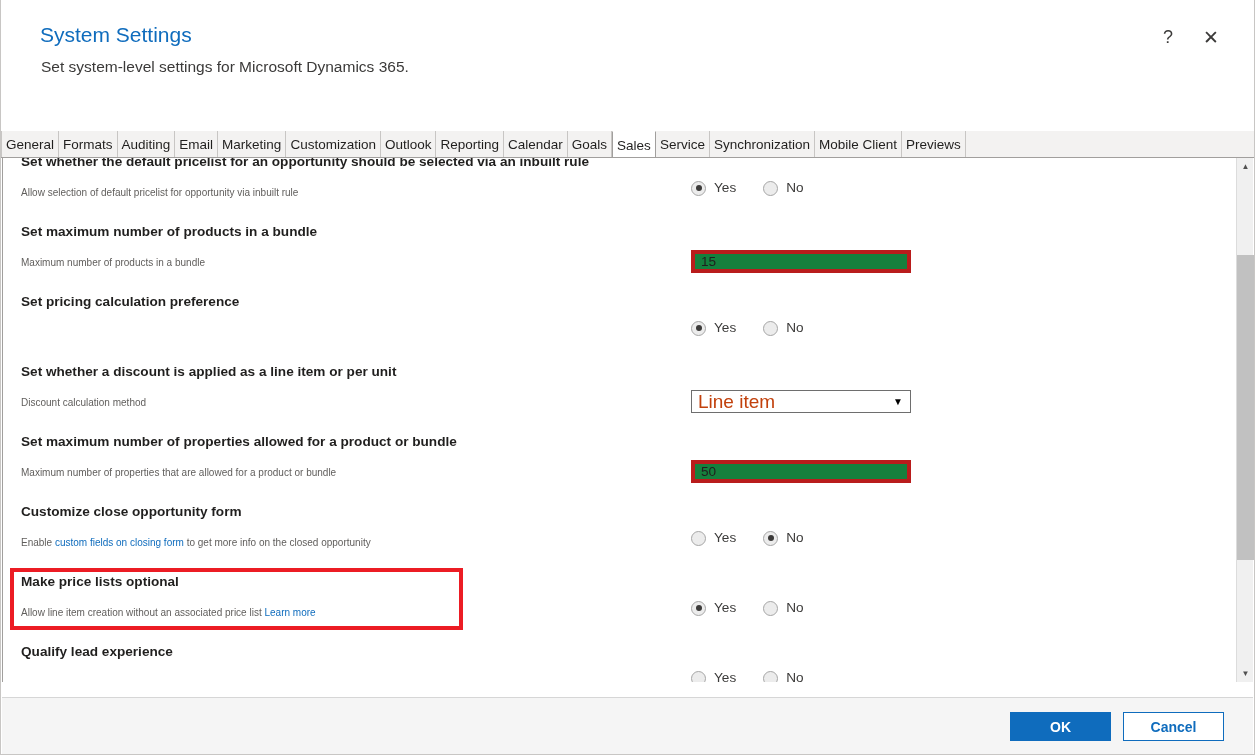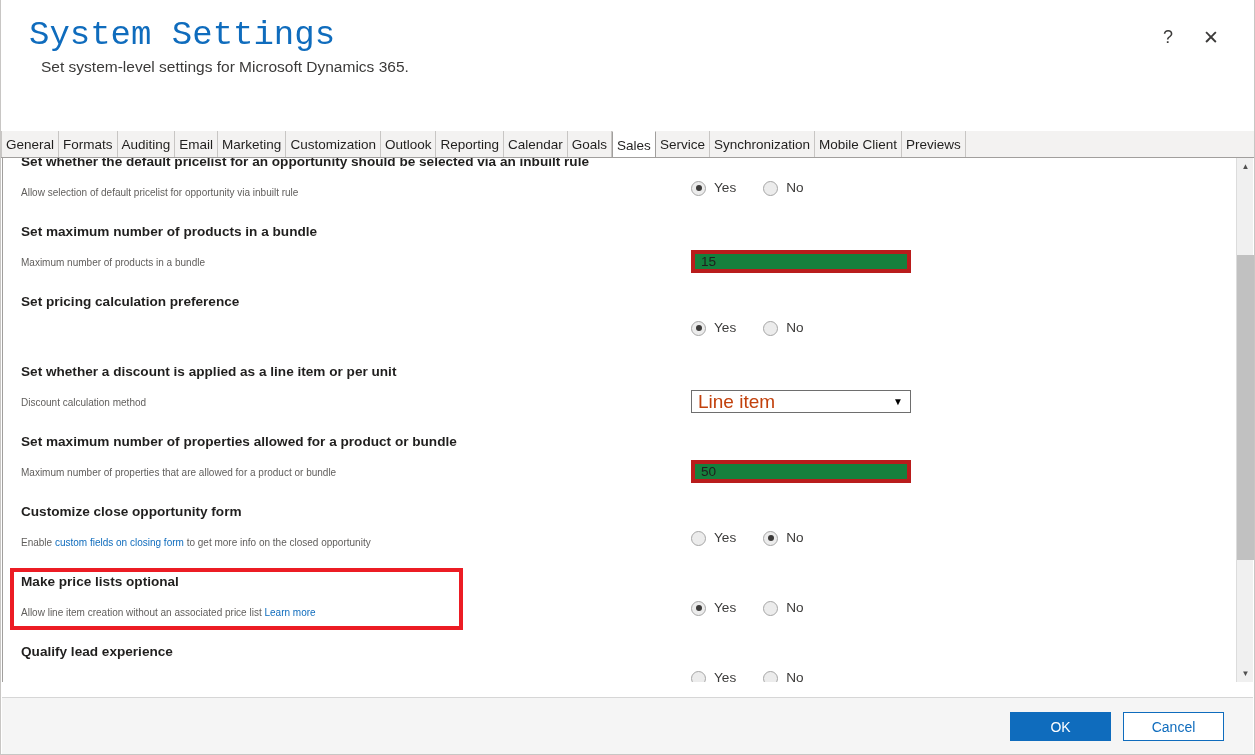--- a/index.html
+++ b/index.html
@@ -24,28 +24,27 @@
   
   .header {
     position: absolute;
     left: 0; top: 0;
     width: 1253px;
     height: 131px;
     background: #ffffff;
   }
   .header-title {
     position: absolute;
-    left: 28px; top: 17px;
-    font-size: 34px;
+    left: 39px; top: 17px;
+    font-size: 21px;
     color: #0f6cbd;
     letter-spacing: 0px;
     font-weight: 400;
     line-height: 36px;
     white-space: nowrap;
-    font-family: Liberation Mono, monospace;
   }
   .header-subtitle {
     position: absolute;
     left: 40px; top: 56px;
     font-size: 15.5px;
     color: #3b3a39;
     font-weight: 400;
     line-height: 22px;
     white-space: nowrap;
   }
@@ -279,20 +278,21 @@
     gap: 12px;
   }
   .btn {
     width: 101px;
     height: 29px;
     font-size: 14px;
     font-family: "Liberation Sans", sans-serif;
     cursor: pointer;
     display: flex; align-items: center; justify-content: center;
     line-height: 18px;
+    font-weight: bold;
   }
   .btn-primary {
     background: #0f6cbd;
     color: #ffffff;
     border: 1px solid #0f6cbd;
   }
   .btn-secondary {
     background: #ffffff;
     color: #0f6cbd;
     border: 1px solid #0f6cbd;

